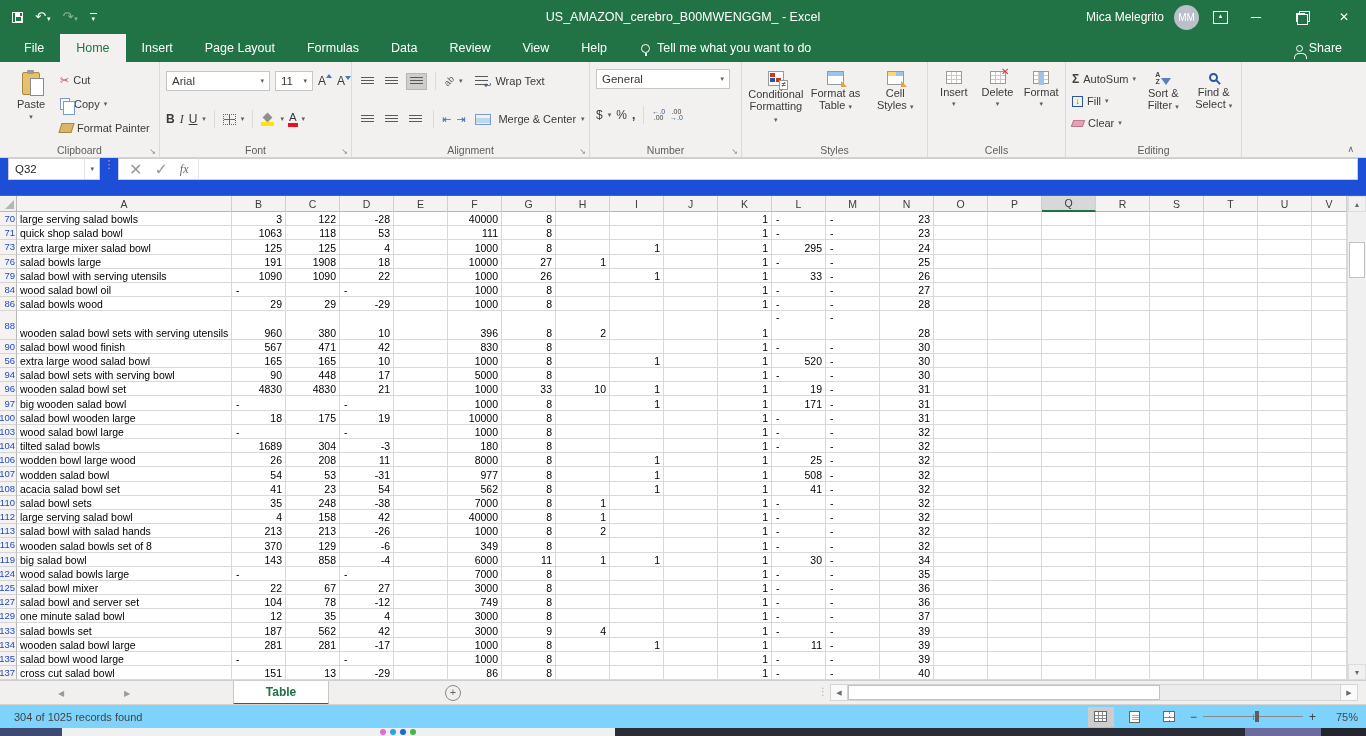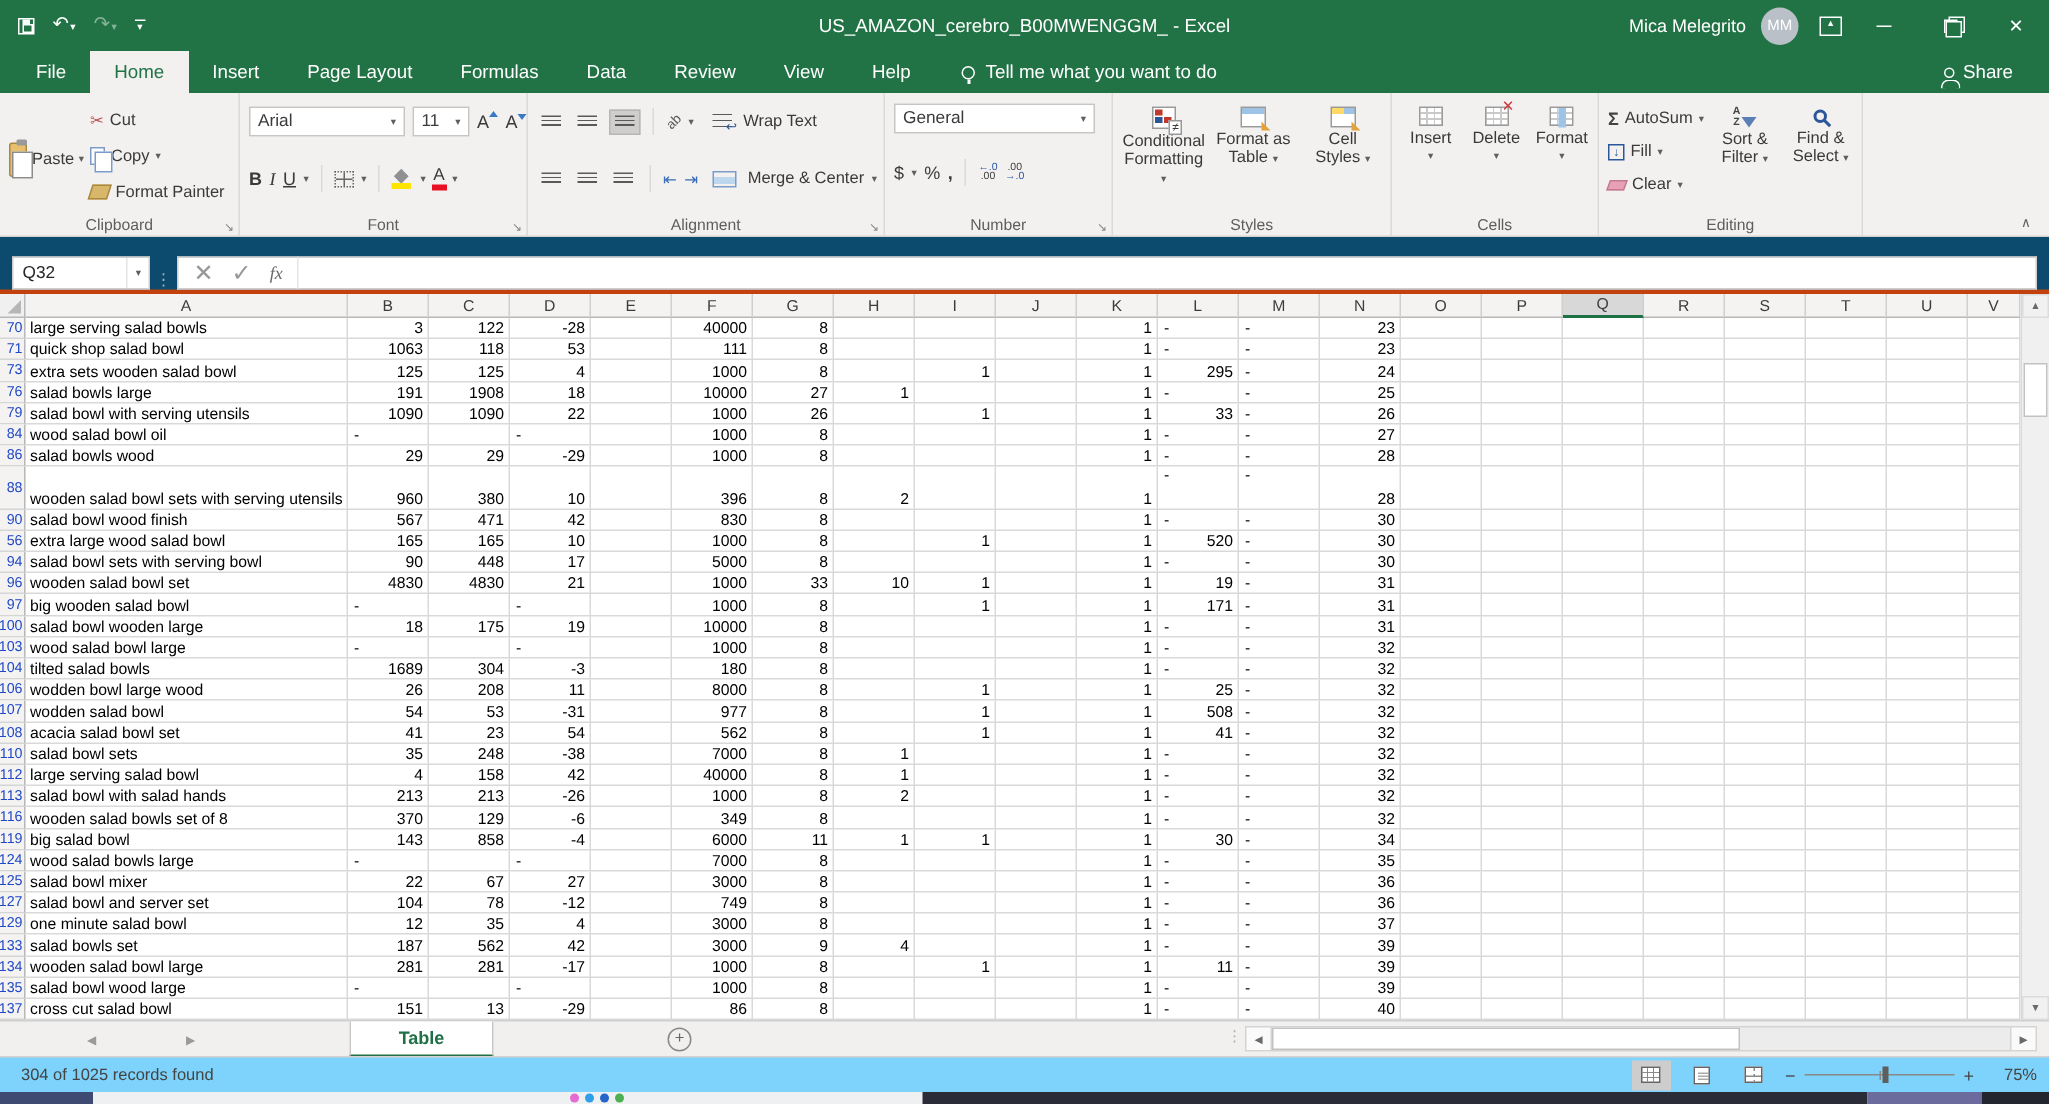--- a/index.html
+++ b/index.html
@@ -40,21 +40,21 @@
 .share{margin-left:auto;display:flex;align-items:center;gap:6px;padding-right:24px;font-size:12.5px}
 .ic-person{width:7px;height:7px;border:1px solid #fff;border-radius:50%;position:relative}
 .ic-person::after{content:"";position:absolute;left:-3px;top:7px;width:11px;height:5px;border:1px solid #fff;border-bottom:none;border-radius:5px 5px 0 0}
 
 
 .ribbon{height:96px;background:#f2f1f0;border-bottom:1px solid #d5d2cf;display:flex;font-size:11px;color:#3b3a39;flex:none;position:relative}
 .rgroup{position:relative;border-right:1px solid #dcdad8;padding:4px 4px 16px 6px;display:flex;gap:4px;flex:none}
 .glabel{position:absolute;bottom:1px;left:0;right:0;text-align:center;color:#605e5c;font-size:10.5px}
 .dlg{position:absolute;bottom:1px;right:3px;color:#8a8886;font-size:8px}
 .caret{font-size:7px;color:#605e5c}
-.bigbtn{display:flex;flex-direction:row;align-items:center;justify-content:flex-start;gap:3px;width:50px;padding-top:4px}
+.bigbtn{display:flex;flex-direction:column;align-items:center;justify-content:flex-start;gap:3px;width:50px;padding-top:4px}
 .col{display:flex;flex-direction:column;justify-content:flex-start;gap:4px;padding-top:4px}
 .smbtn{display:flex;align-items:center;gap:4px;height:20px;white-space:nowrap}
 .ic-clip{position:relative;width:18px;height:23px;background:#e8c06c;border:1px solid #a8893f;border-radius:2px;margin-top:2px}
 .ic-clip::before{content:"";position:absolute;top:-3px;left:4px;width:7px;height:4px;background:#9a9a9a;border-radius:1px}
 .ic-clip::after{content:"";position:absolute;right:-5px;top:5px;width:12px;height:16px;background:#fff;border:1px solid #8c8c8c}
 .ic-scissors{font-size:11px;color:#c0504d}
 .ic-copy{width:10px;height:12px;border:1px solid #7b9bc8;background:#fff;position:relative}
 .ic-copy::before{content:"";position:absolute;top:2px;left:2px;width:10px;height:12px;border:1px solid #7b9bc8;background:#fff}
 .ic-fp{width:13px;height:10px;background:#d8b66a;border:1px solid #a8893f;transform:skewX(-18deg)}
 .combo{background:#fff;border:1px solid #c8c6c4;height:20px;display:flex;align-items:center;padding:0 5px;font-size:11.5px;gap:4px}
@@ -107,21 +107,21 @@
 .ic-eraser{width:12px;height:7px;background:#e8a0b4;border:1px solid #c27a92;transform:skewX(-20deg)}
 .editbig{display:flex;flex-direction:column;align-items:center;gap:2px;width:48px;padding-top:5px;text-align:center;line-height:12px}
 .ic-sort{display:flex;align-items:flex-end;gap:1px}
 .az{display:flex;flex-direction:column;font-size:7px;line-height:7px;font-weight:bold;color:#444}
 .funnel{width:0;height:0;border-left:5px solid transparent;border-right:5px solid transparent;border-top:7px solid #5b7fb4}
 .ic-find{width:9px;height:9px;border:2px solid #2b579a;border-radius:50%;position:relative;margin:2px}
 .ic-find::after{content:"";position:absolute;width:6px;height:2px;background:#2b579a;transform:rotate(45deg);right:-5px;bottom:-3px}
 .ribbon-collapse{position:absolute;right:12px;bottom:3px;color:#605e5c;font-size:9px}
 
 
-.formula-row{height:38px;background:#0c4a6e;display:flex;align-items:flex-end;padding:0 8px;gap:0;flex:none;border-bottom:3px solid #c2410c}
+.formula-row{height:38px;background:#1d4ed8;display:flex;align-items:flex-start;padding:0 8px;gap:0;flex:none;border-bottom:1px solid #c2410c}
 .namebox{width:92px;height:22px;background:#fff;border:1px solid #d0cecc;display:flex;align-items:center;font-size:11.5px;padding-left:6px}
 .namebox .nb-caret{margin-left:auto;border-left:1px solid #e4e4e4;height:100%;display:flex;align-items:center;padding:0 5px;font-size:7px;color:#605e5c}
 .fsep{width:18px;text-align:center;color:#b0aeac;font-size:11px}
 .fbtns{height:22px;background:#fff;border:1px solid #d0cecc;border-right:none;display:flex;align-items:center;gap:12px;padding:0 10px;color:#9a9896}
 .fbtns .fxi{font-family:"Liberation Serif",serif;font-style:italic;color:#6a6866;font-size:12px}
 .ffield{flex:1;height:22px;background:#fff;border:1px solid #d0cecc;border-left:1px solid #e6e6e6}
 
 
 .gridwrap{display:flex;flex:none;height:484px}
 .gridmain{width:1347px;overflow:hidden}
@@ -525,21 +525,21 @@
             <div class="cell ws ar"></div>
             <div class="cell ws ar"></div>
             <div class="cell ws ar"></div>
             <div class="cell ws ar"></div>
             <div class="cell ws ar"></div>
             <div class="cell ws ar"></div>
             <div class="cell wv ar"></div>
           </div>
           <div class="grow">
             <div class="rh">73</div>
-            <div class="cell wa al">extra sets wooden salad bowl</div>
+            <div class="cell wa al">extra large mixer salad bowl</div>
             <div class="cell ws ar">125</div>
             <div class="cell ws ar">125</div>
             <div class="cell ws ar">4</div>
             <div class="cell ws ar"></div>
             <div class="cell ws ar">1000</div>
             <div class="cell ws ar">8</div>
             <div class="cell ws ar"></div>
             <div class="cell ws ar">1</div>
             <div class="cell ws ar"></div>
             <div class="cell ws ar">1</div>

